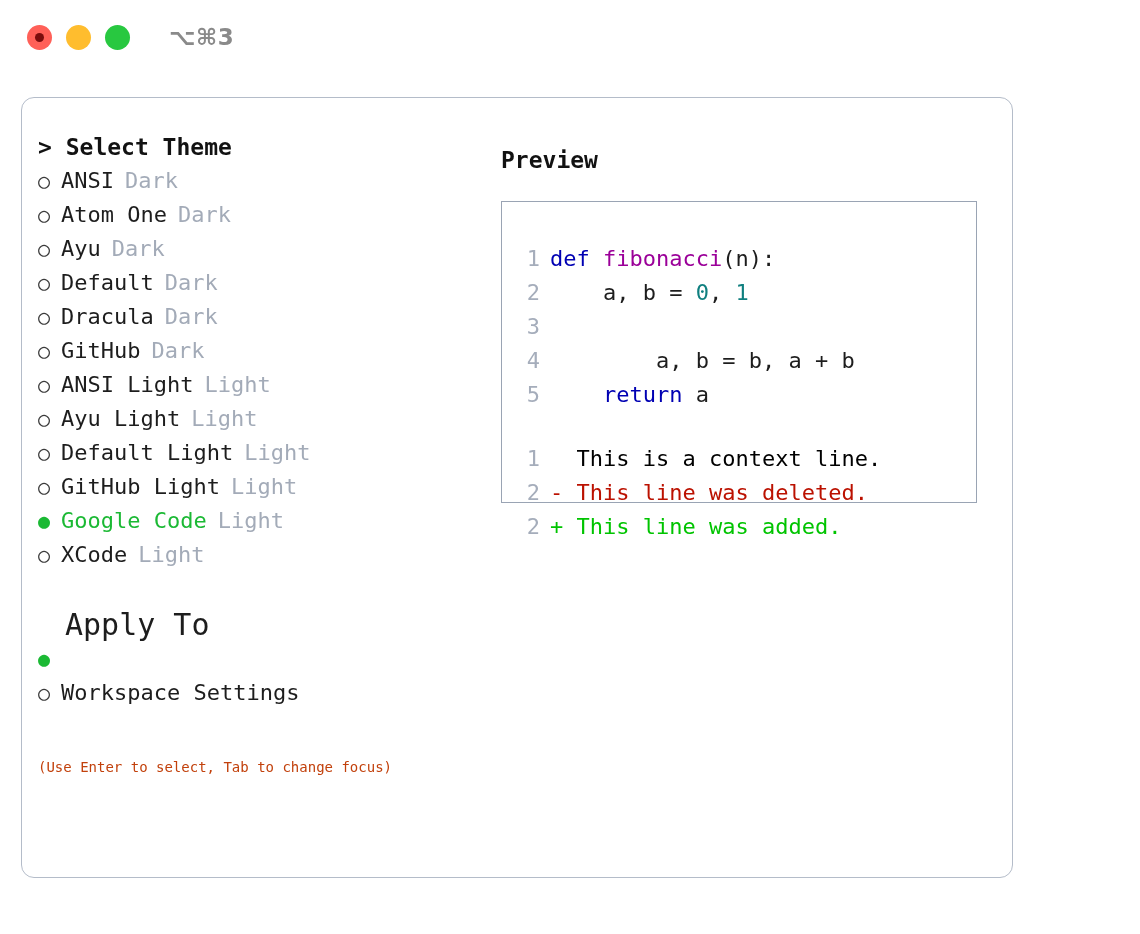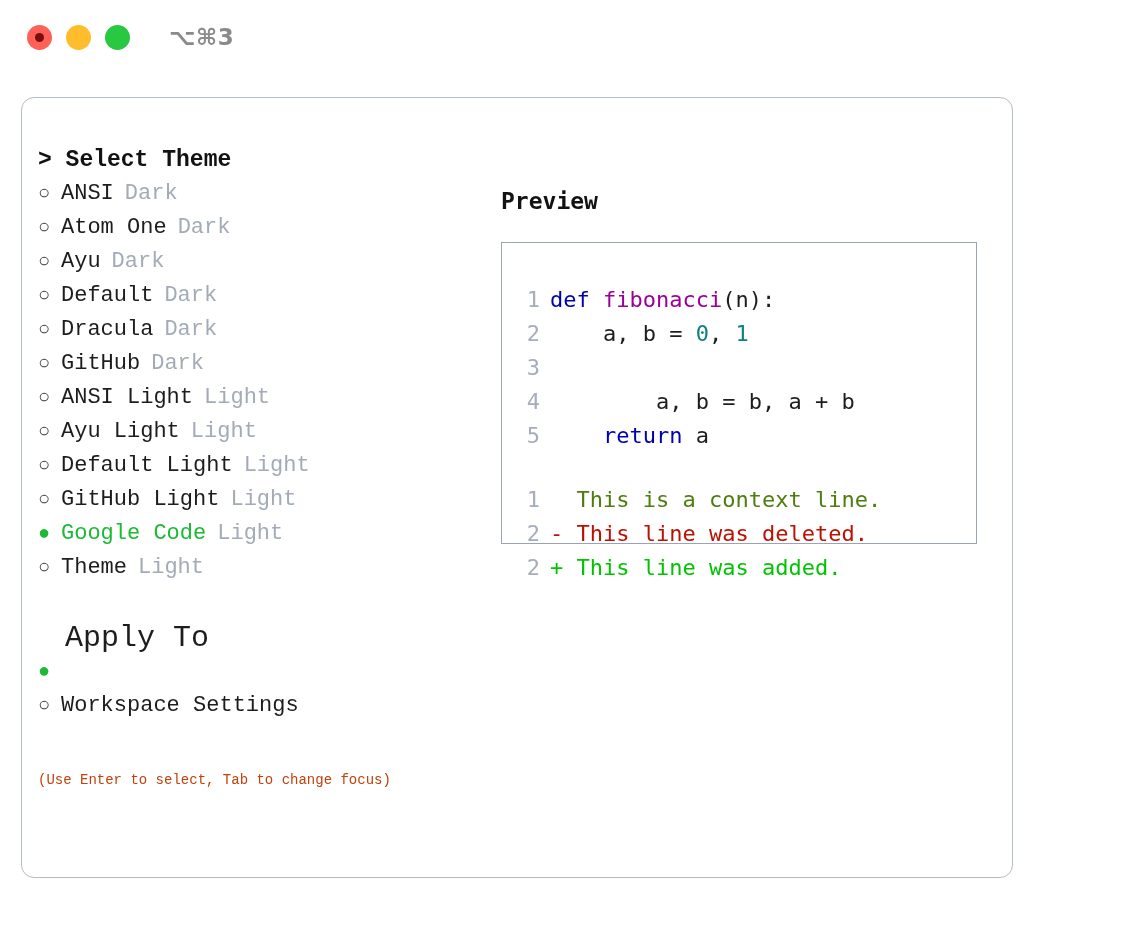--- a/index.html
+++ b/index.html
@@ -80,23 +80,22 @@
     border: 1.6px solid #b4bcc9;
     border-radius: 13px;
     background: #ffffff;
     box-sizing: border-box;
   }
 
   
   .left-col {
     position: absolute;
     left: 16px;
-    top: 45px;
+    top: 32px;
     width: 440px;
-    font-family: Liberation Mono, monospace;
   }
   .section-title {
     font-size: 23px;
     font-weight: bold;
     color: #121212;
     line-height: 34px;
     white-space: pre;
   }
   .opt-list { margin: 0; padding: 0; }
   .opt {
@@ -139,21 +138,20 @@
     color: #c2410c;
     width: 410px;
   }
 
   
   .right-col {
     position: absolute;
     left: 479px;
     top: 45px;
     width: 500px;
-    margin-top: 41px;
   }
   .preview-title {
     font-size: 23px;
     font-weight: bold;
     color: #121212;
     line-height: 34px;
   }
   .preview-box {
     margin-top: 24px;
     width: 476px;
@@ -179,21 +177,21 @@
     box-sizing: border-box;
   }
   .code-text { color: #1d1d1d; }
 
   .tok-kw   { color: #0000b3; }
   .tok-fn   { color: #9b0099; }
   .tok-num  { color: #0f7f7f; }
   .tok-plain{ color: #1d1d1d; }
 
   .diff-block { margin-top: 30px; }
-  .diff-ctx { color: #4d7c0f; }
+  .diff-ctx { color: #000000; }
   .diff-del { color: #bb1100; }
   .diff-add { color: #00c400; }
 </style>
 </head>
 <body>
 
 <div class="window">
 
   <div class="titlebar">
     <div class="traffic-lights">
@@ -215,21 +213,21 @@
           <div class="opt"><span class="bullet">○</span><span class="opt-label">Atom One</span><span class="opt-tag">Dark</span></div>
           <div class="opt"><span class="bullet">○</span><span class="opt-label">Ayu</span><span class="opt-tag">Dark</span></div>
           <div class="opt"><span class="bullet">○</span><span class="opt-label">Default</span><span class="opt-tag">Dark</span></div>
           <div class="opt"><span class="bullet">○</span><span class="opt-label">Dracula</span><span class="opt-tag">Dark</span></div>
           <div class="opt"><span class="bullet">○</span><span class="opt-label">GitHub</span><span class="opt-tag">Dark</span></div>
           <div class="opt"><span class="bullet">○</span><span class="opt-label">ANSI Light</span><span class="opt-tag">Light</span></div>
           <div class="opt"><span class="bullet">○</span><span class="opt-label">Ayu Light</span><span class="opt-tag">Light</span></div>
           <div class="opt"><span class="bullet">○</span><span class="opt-label">Default Light</span><span class="opt-tag">Light</span></div>
           <div class="opt"><span class="bullet">○</span><span class="opt-label">GitHub Light</span><span class="opt-tag">Light</span></div>
           <div class="opt selected"><span class="bullet">●</span><span class="opt-label">Google Code</span><span class="opt-tag">Light</span></div>
-          <div class="opt"><span class="bullet">○</span><span class="opt-label">Theme</span><span class="opt-tag">Light</span></div>
+          <div class="opt"><span class="bullet">○</span><span class="opt-label">XCode</span><span class="opt-tag">Light</span></div>
         </div>
 
       <div class="spacer-md"></div>
 
       <div class="apply-title">Apply To</div>
 
       <div class="opt-list" id="apply-list">
           <div class="opt selected"><span class="bullet">●</span></div>
           <div class="opt"><span class="bullet">○</span><span class="opt-label">Workspace Settings</span></div>
         </div>

